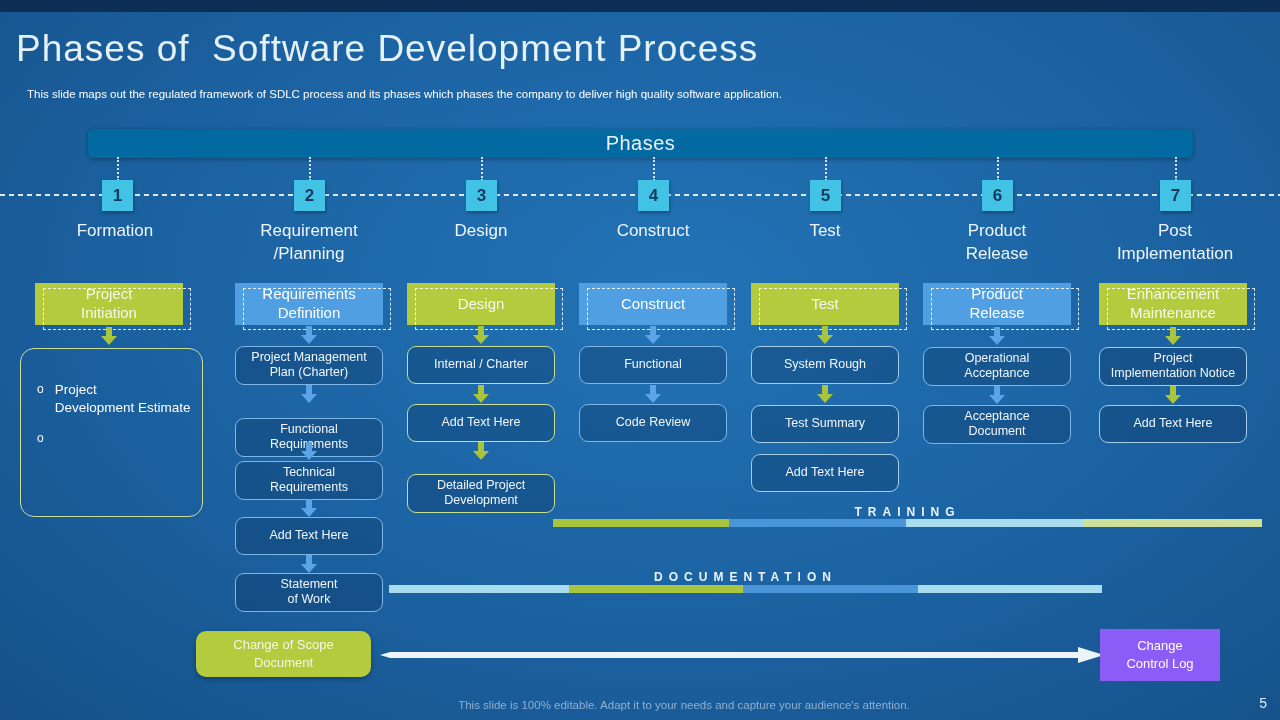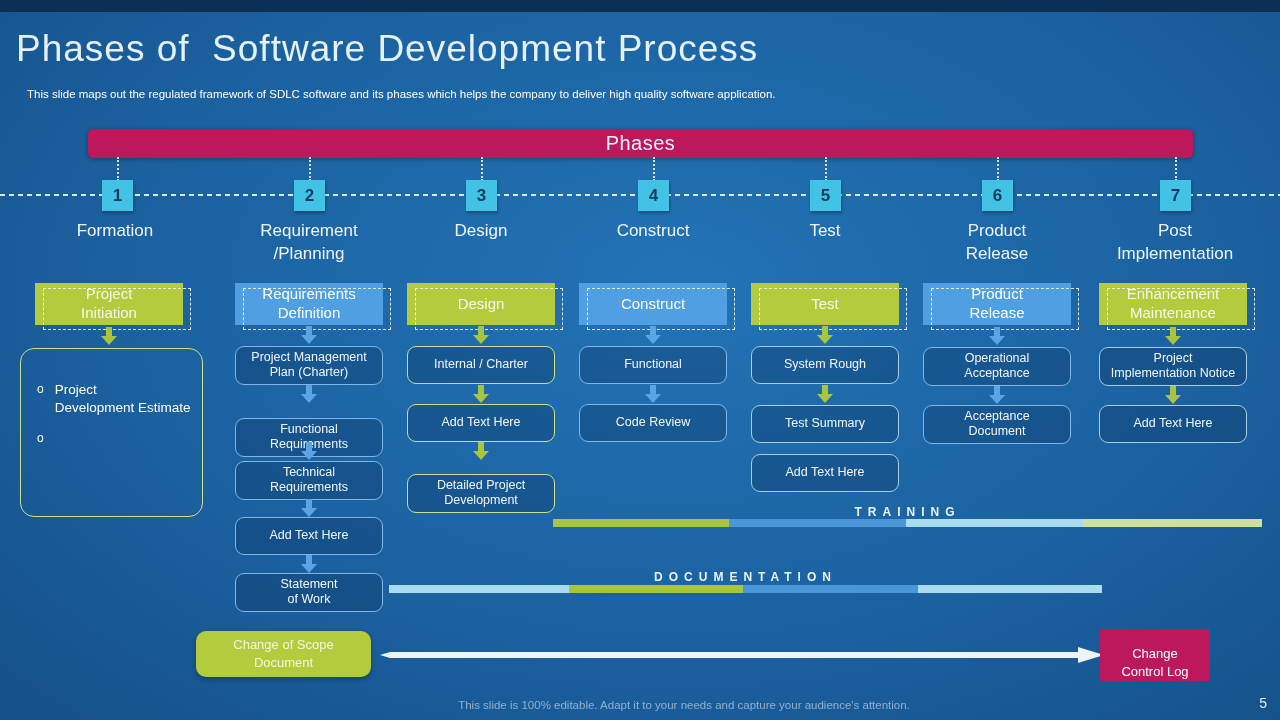--- a/index.html
+++ b/index.html
@@ -4,21 +4,21 @@
 <style>
   html,body{margin:0;padding:0;}
   body{
     width:1280px;height:720px;position:relative;overflow:hidden;
     font-family:"Liberation Sans", sans-serif;
     background:radial-gradient(ellipse 1500px 950px at 53% 40%, #2273b6 0%, #1b609f 38%, #144e85 68%, #0e3a68 100%);
   }
   .top-strip{position:absolute;left:0;top:0;width:1280px;height:12px;background:#0e2f55;}
   .title{position:absolute;left:16px;top:28px;font-size:37px;letter-spacing:1px;color:#e4f1f7;white-space:pre;}
   .subtitle{position:absolute;left:27px;top:88px;font-size:11.5px;color:#ffffff;}
-  .banner{position:absolute;left:88px;top:129px;width:1105px;height:29px;background:#be185d;border-radius:5px;
+  .banner{position:absolute;left:88px;top:129px;width:1105px;height:29px;background:#0369a1;border-radius:5px;
     display:flex;align-items:center;justify-content:center;color:#e9f1f8;font-size:20px;letter-spacing:.5px;
     box-shadow:0 1px 4px rgba(0,0,0,.35);}
   .hline{position:absolute;left:0;top:194px;width:1280px;height:2px;z-index:1;
     background-image:repeating-linear-gradient(90deg, rgba(230,242,250,.95) 0 5px, transparent 5px 9px);}
   .vdot{position:absolute;top:157px;height:24px;width:0;border-left:2px dotted rgba(230,242,250,.9);}
   .nsq{position:absolute;top:180px;width:31px;height:31px;background:#42c3e6;color:#16395e;font-weight:bold;
     font-size:17px;display:flex;align-items:center;justify-content:center;z-index:2;box-shadow:1px 2px 3px rgba(0,0,0,.3);}
   .plabel{position:absolute;top:220px;width:170px;text-align:center;color:#eef6fc;font-size:17px;line-height:1.35;white-space:pre-line;}
 
   .col{position:absolute;top:283px;width:148px;}
@@ -45,33 +45,33 @@
   .bullet{display:flex;gap:11px;margin-bottom:13px;line-height:1.32;white-space:pre-line;}
   .bullet .mk{font-size:12px;padding-top:1px;}
 
   .bar-label{position:absolute;text-align:center;color:#e9f4fb;font-size:12px;letter-spacing:6px;font-weight:bold;}
   .bar{position:absolute;height:8px;display:flex;}
   .seg{height:100%;}
 
   .scope-btn{position:absolute;left:196px;top:631px;width:175px;height:46px;background:#b3cb3d;border-radius:10px;
     display:flex;align-items:center;justify-content:center;text-align:center;color:#f2f7e6;font-size:13px;
     line-height:1.35;white-space:pre-line;box-shadow:0 2px 5px rgba(0,0,0,.3);}
-  .log-btn{position:absolute;left:1100px;top:629px;width:110px;height:52px;background:#be185d;
-    display:flex;align-items:flex-end;justify-content:center;text-align:center;color:#fff;font-size:13px;
+  .log-btn{position:absolute;left:1100px;top:629px;width:120px;height:52px;background:#8b5cf6;
+    display:flex;align-items:center;justify-content:center;text-align:center;color:#fff;font-size:13px;
     line-height:1.4;white-space:pre-line;}
   .long-arrow{position:absolute;left:378px;top:645px;}
   .footer{position:absolute;left:0;top:699px;width:1280px;text-align:center;font-size:11.5px;color:#8fb0ce;padding-left:44px;}
   .pagenum{position:absolute;right:13px;top:695px;font-size:14px;color:#dcebf5;}
 </style>
 </head>
 <body>
 
 <div class="top-strip"></div>
 <div class="title">Phases of  Software Development Process</div>
-<div class="subtitle">This slide maps out the regulated framework of SDLC software and its phases which helps the company to deliver high quality software application.</div>
+<div class="subtitle">This slide maps out the regulated framework of SDLC process and its phases which phases the company to deliver high quality software application.</div>
 
 <div class="banner">
   <span>Phases</span>
 </div>
 
 <div class="hline"></div>
 
 <div class="vdot" style="left:117px"></div>
 <div class="vdot" style="left:309px"></div>
 <div class="vdot" style="left:481px"></div>

